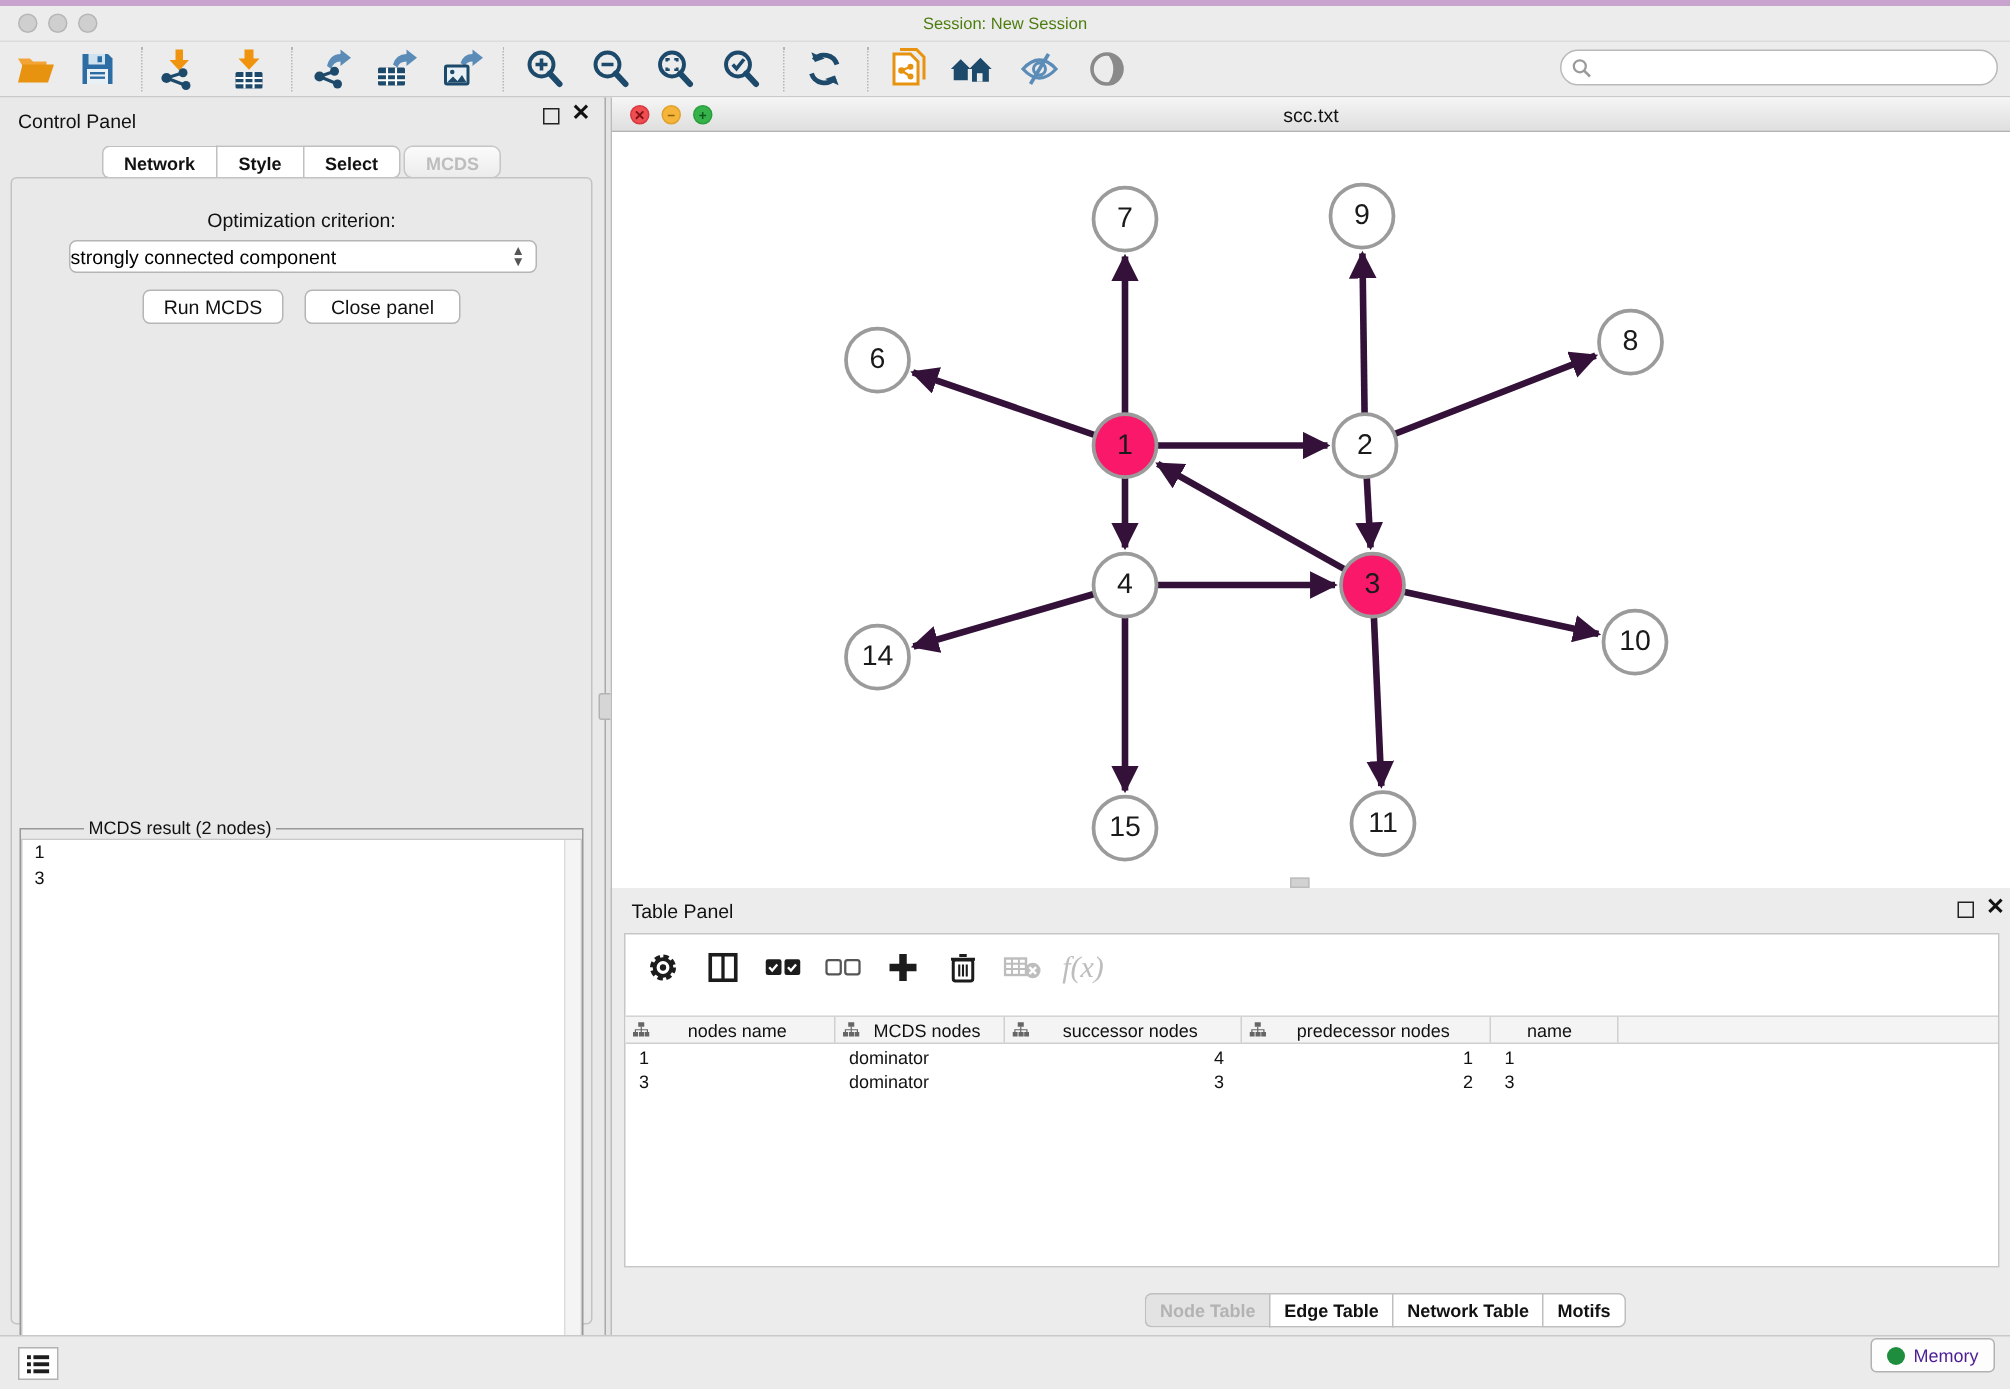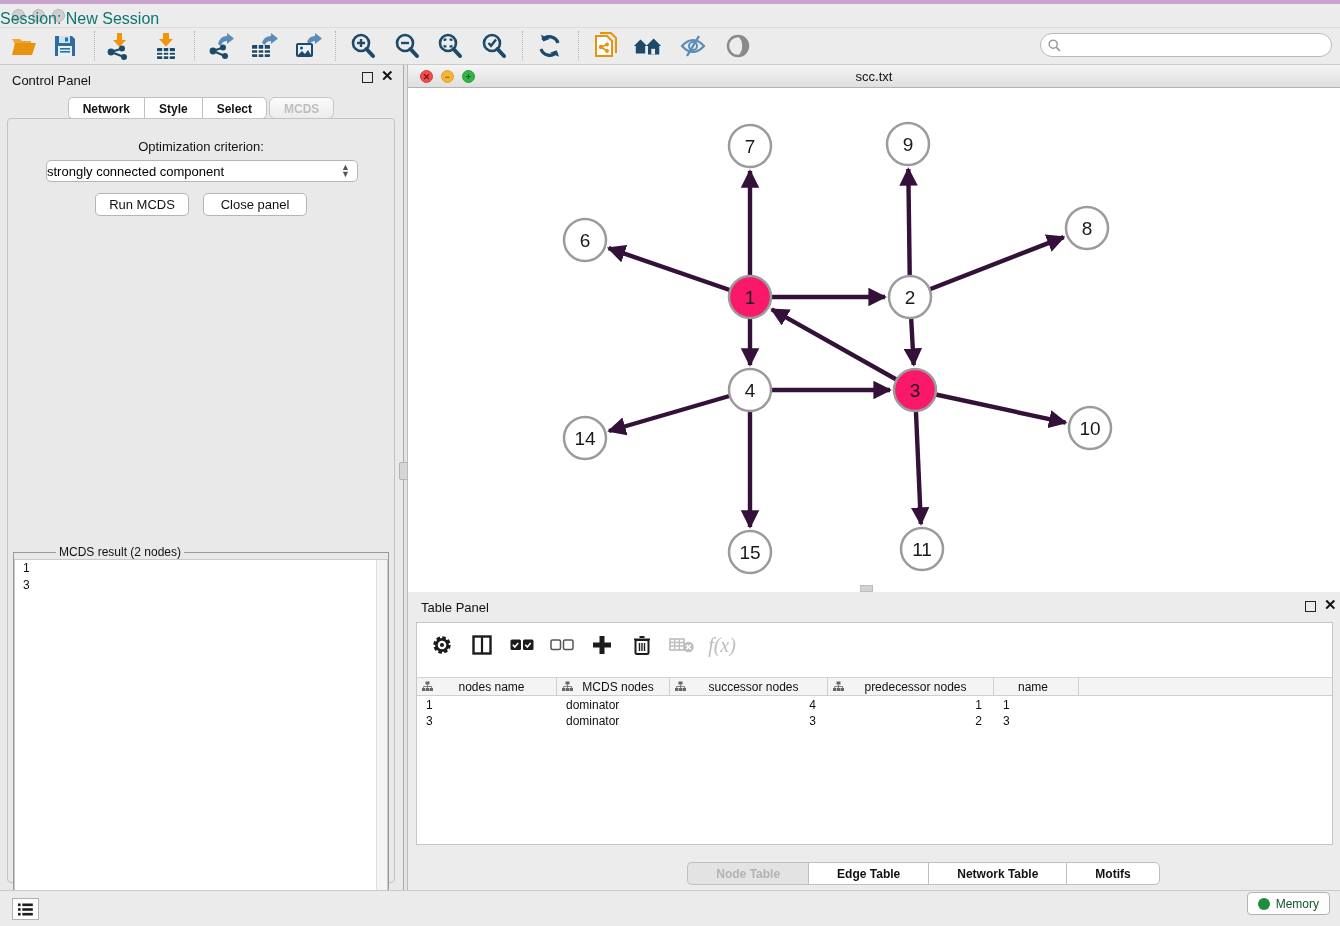--- a/index.html
+++ b/index.html
@@ -9,21 +9,21 @@
     font-family:"Liberation Sans", sans-serif; background:#e9e9e9;
     -webkit-font-smoothing:antialiased;
   }
   .abs { position:absolute; }
 
   
   .purple-strip { left:0; top:0; width:1340px; height:4px; background:#c7a3cd; }
   .titlebar { left:0; top:4px; width:1340px; height:24px; background:#ececec; border-bottom:1px solid #dcdcdc; }
   .traffic { width:13px; height:13px; border-radius:50%; top:5px; }
   .traffic.gray { background:#cfcfcf; border:1px solid #b6b6b6; }
-  .win-title { width:100%; top:6px; font-size:16px; color:#0f766e; }
+  .win-title { width:100%; text-align:center; top:6px; font-size:11px; color:#4d7c0f; }
 
   
   .toolbar { left:0; top:28px; width:1340px; height:37px; background:#ececec; border-bottom:1px solid #c9c9c9; }
   .tb-icon { top:3px; width:30px; height:30px; display:flex; align-items:center; justify-content:center; cursor:pointer; }
   .tb-sep { top:3px; width:1px; height:30px; border-left:1px dotted #b5b5b5; }
   .searchbox { left:1040px; top:5px; width:292px; height:24px; background:#fff; border:1px solid #b9b9b9; border-radius:12px; display:flex; align-items:center; padding-left:7px; }
   .searchbox input { border:none; outline:none; flex:1; font-size:12px; background:transparent; margin-left:4px; font-family:"Liberation Sans",sans-serif;}
 
   
   .cp { left:0; top:65px; width:402px; height:825px; background:#e9e9e9; }
@@ -68,31 +68,31 @@
   .tp-white { left:8px; top:30px; width:917px; height:223px; background:#fff; border:1px solid #c6c6c6; }
   .tp-toolbar { position:absolute; left:0; top:0; width:100%; height:44px; display:flex; align-items:center; padding-left:12px; gap:14px; }
   .tp-tool { width:26px; height:26px; display:flex; align-items:center; justify-content:center; cursor:pointer; }
   .fx { font-family:"Liberation Serif", serif; font-style:italic; font-size:20px; color:#bdbdbd; }
   .thead { position:absolute; left:0; top:54px; width:100%; height:19px; background:#f4f4f4; border-top:1px solid #d4d4d4; border-bottom:1px solid #cfcfcf; display:flex; }
   .th { height:100%; display:flex; align-items:center; border-right:1px solid #d0d0d0; font-size:12px; color:#111; position:relative; cursor:pointer; }
   .th .lbl { flex:1; text-align:center; padding-right:6px; }
   .trow { position:absolute; left:0; width:100%; height:16px; display:flex; font-size:12px; color:#111; cursor:default; }
   .td { height:16px; line-height:16px; overflow:hidden; }
   .tp-tabs { position:absolute; top:270px; left:0; width:100%; display:flex; justify-content:center; }
-  .tp-tab { height:23px; line-height:23px; padding:0 28px; background:#fff; border:1px solid #bfbfbf; border-right:none;
+  .tp-tab { height:23px; line-height:23px; padding:0 9px; background:#fff; border:1px solid #bfbfbf; border-right:none;
             font-size:12px; font-weight:bold; color:#111; cursor:pointer; }
   .tp-tab:first-child { border-radius:5px 0 0 5px; }
   .tp-tab.last { border-right:1px solid #bfbfbf; border-radius:0 5px 5px 0; }
   .tp-tab.selected { background:#e3e3e3; color:#b3b3b3; }
 
   
   .statusbar { left:0; top:890px; width:1340px; height:36px; background:#ebebeb; border-top:1px solid #c9c9c9; }
   .list-btn { left:12px; top:7px; width:27px; height:22px; background:#fdfdfd; border:1px solid #b2b2b2; display:flex; align-items:center; justify-content:center; cursor:pointer; }
   .mem-btn { right:10px; top:1px; height:23px; padding:0 10px; background:#fdfdfd; border:1px solid #b2b2b2; border-radius:4px;
-             display:flex; align-items:center; gap:6px; font-size:12px; color:#14532d; cursor:pointer; }
+             display:flex; align-items:center; gap:6px; font-size:12px; color:#4c1d95; cursor:pointer; }
   .mem-dot { width:12px; height:12px; border-radius:50%; background:#1e8e3e; }
 </style>
 </head>
 <body>
 
 <div id="app">
 
   <div class="abs purple-strip"></div>
   <div class="abs titlebar">
     <div class="abs traffic gray" style="left:12px"></div>

